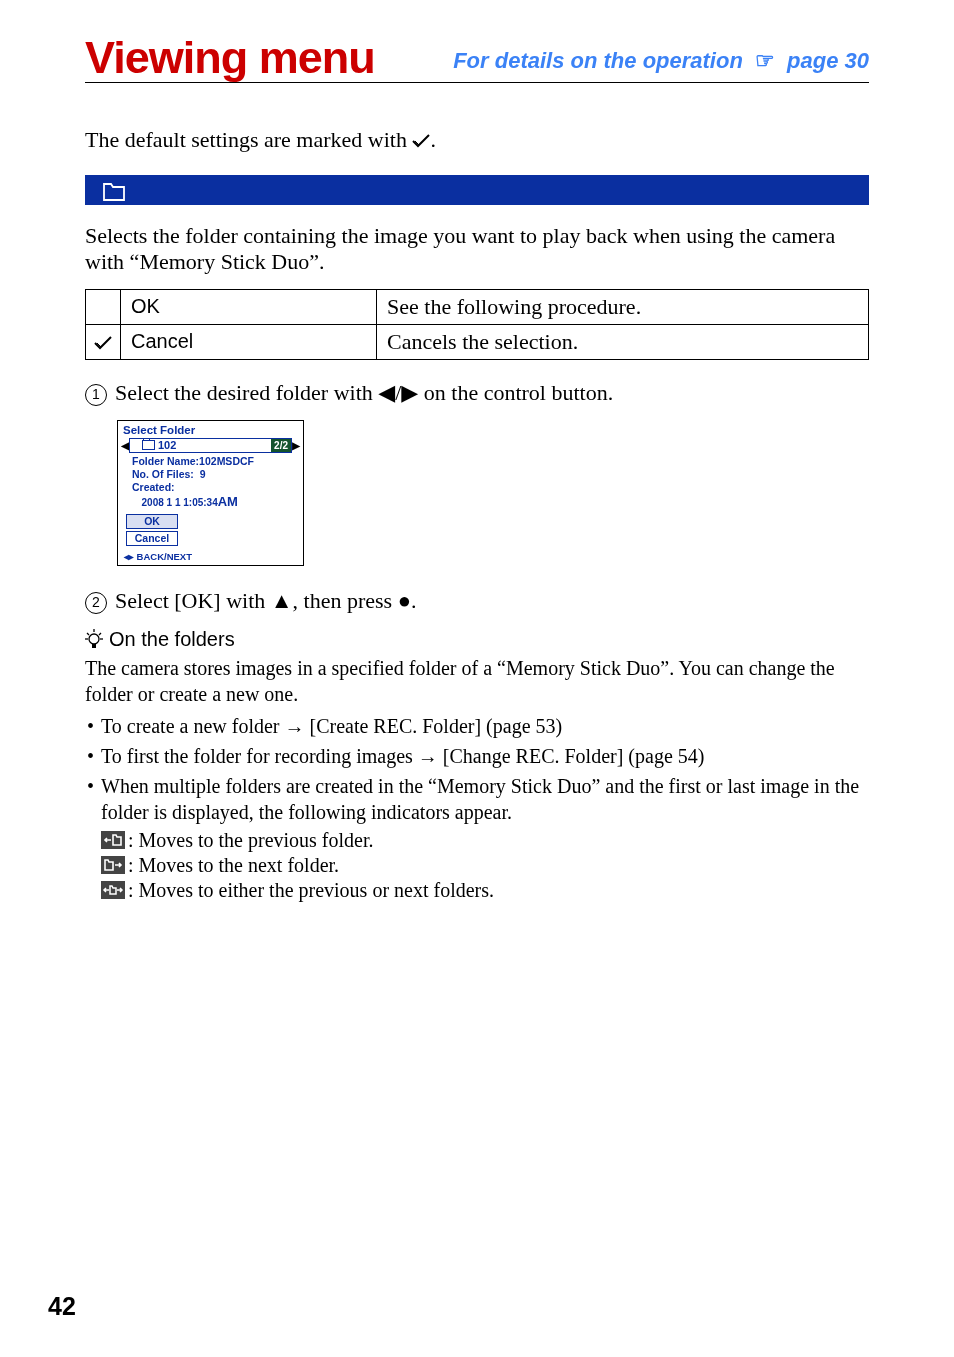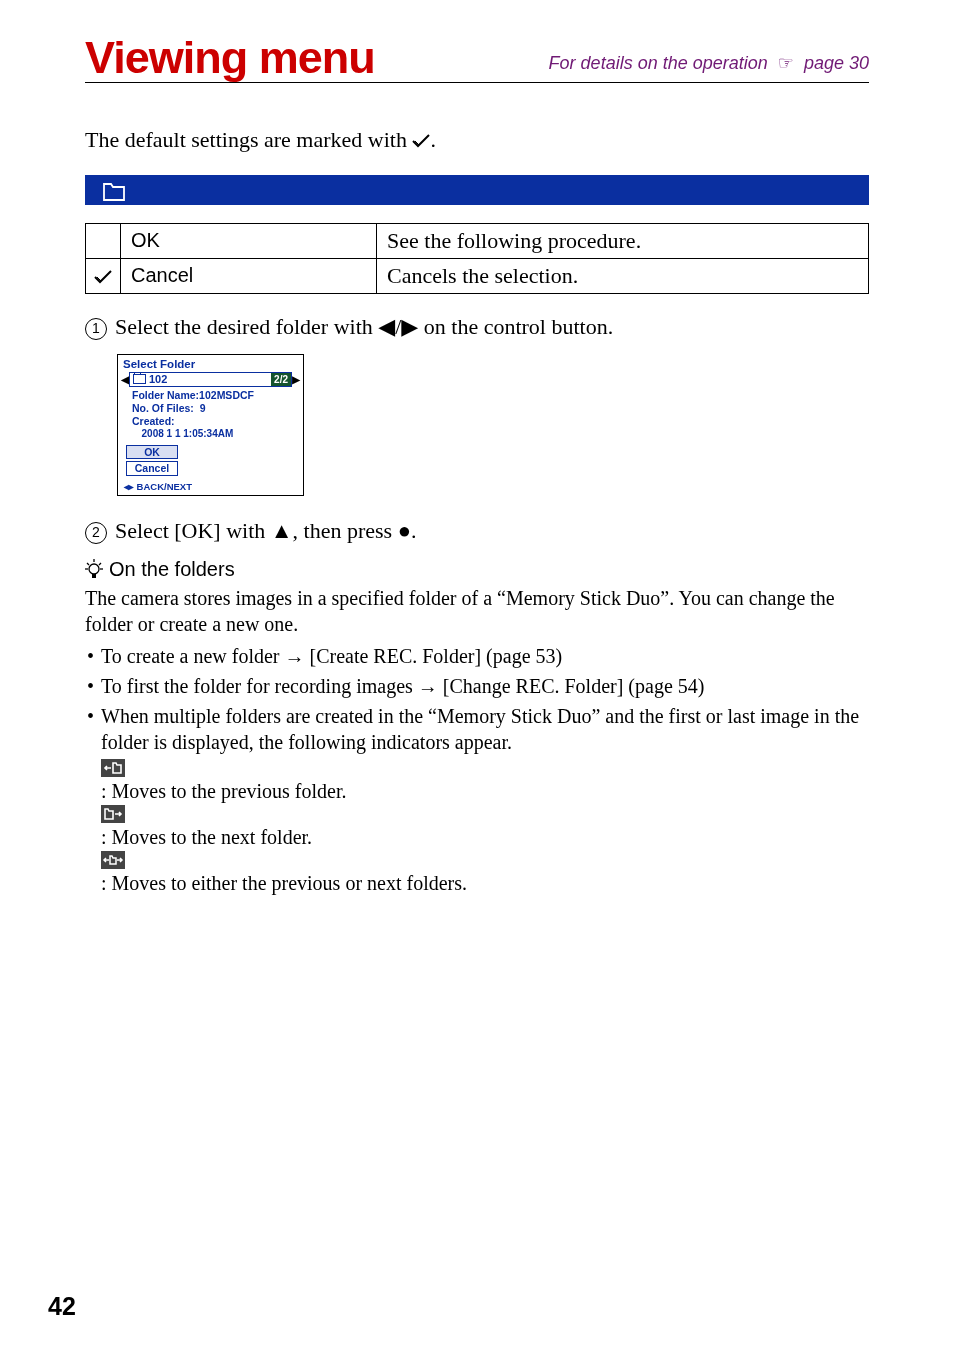--- a/index.html
+++ b/index.html
@@ -31,24 +31,24 @@
     font-family: Arial, Helvetica, sans-serif;
     font-weight: 900;
     color: #c00;
     font-size: 45px;
     letter-spacing: -1px;
     line-height: 1;
     font-stretch: condensed;
   }
   .header-right {
     font-family: Arial, Helvetica, sans-serif;
-    font-weight: 400;
+    font-weight: 700;
     font-style: italic;
-    color: #701a75;
-    font-size: 18px;
+    color: #3b82f6;
+    font-size: 22px;
     padding-bottom: 6px;
   }
   .hand-icon {
     display: inline-block;
     font-style: normal;
   }
   .body-text {
     font-size: 22px;
     line-height: 1.35;
   }
@@ -158,21 +158,21 @@
     display: flex;
     flex: 1;
     height: 13px;
     align-items: center;
   }
   .lcd .folder-left {
     flex: 1;
     display: flex;
     align-items: center;
     gap: 3px;
-    padding-left: 3px;
+    padding-left: 12px;
   }
   .lcd .mini-folder {
     width: 11px;
     height: 8px;
     border: 1px solid #0a2fa0;
     position: relative;
   }
   .lcd .mini-folder::before {
     content: '';
     position: absolute;
@@ -191,21 +191,21 @@
     height: 100%;
     display: flex;
     align-items: center;
   }
   .lcd .info {
     padding: 0 10px 2px 14px;
     line-height: 1.25;
     font-size: 10.5px;
   }
   .lcd .created-line { padding-left: 4px; font-size: 10px; }
-  .lcd .created-line .ampm { font-size: 10px; }
+  .lcd .created-line .ampm { font-size: 13px; }
   .lcd .btn-stack {
     padding: 2px 6px 3px 8px;
   }
   .lcd .lcd-btn {
     border: 1px solid #0a2fa0;
     width: 50px;
     text-align: center;
     font-size: 10.5px;
     margin-bottom: 2px;
     line-height: 1.2;
@@ -254,26 +254,25 @@
     content: "•";
     position: absolute;
     left: 2px;
     top: 0;
   }
   .arrow-long {
     font-family: Arial, sans-serif;
   }
   .indicator-line {
     display: flex;
-    align-items: flex-start;
+    align-items: center;
     gap: 3px;
     margin-left: 16px;
     font-size: 20px;
     margin-bottom: 2px;
-    flex-direction: column;
   }
   .ind-icon {
     display: inline-block;
     width: 24px;
     height: 18px;
     background: #444;
     position: relative;
     flex-shrink: 0;
   }
   .ind-icon svg {
@@ -314,20 +313,21 @@
   </div>
 
   <div class="section-bar">
     <span class="folder-outline-icon">
       <svg viewBox="0 0 22 18">
           <path d="M1 4 L1 17 L21 17 L21 4 L10 4 L8 1 L1 1 Z" fill="none" stroke="#fff" stroke-width="1.8"></path>
         </svg>
     </span>
   </div>
 
+  <div class="para">Selects the folder containing the image you want to play back when using the camera with “Memory Stick Duo”.</div>
 
   <table class="options">
     <tbody>
         <tr>
       <td class="icon-cell"></td>
       <td class="label-cell">OK</td>
       <td>See the following procedure.</td>
     </tr>
     <tr>
       <td class="icon-cell">

